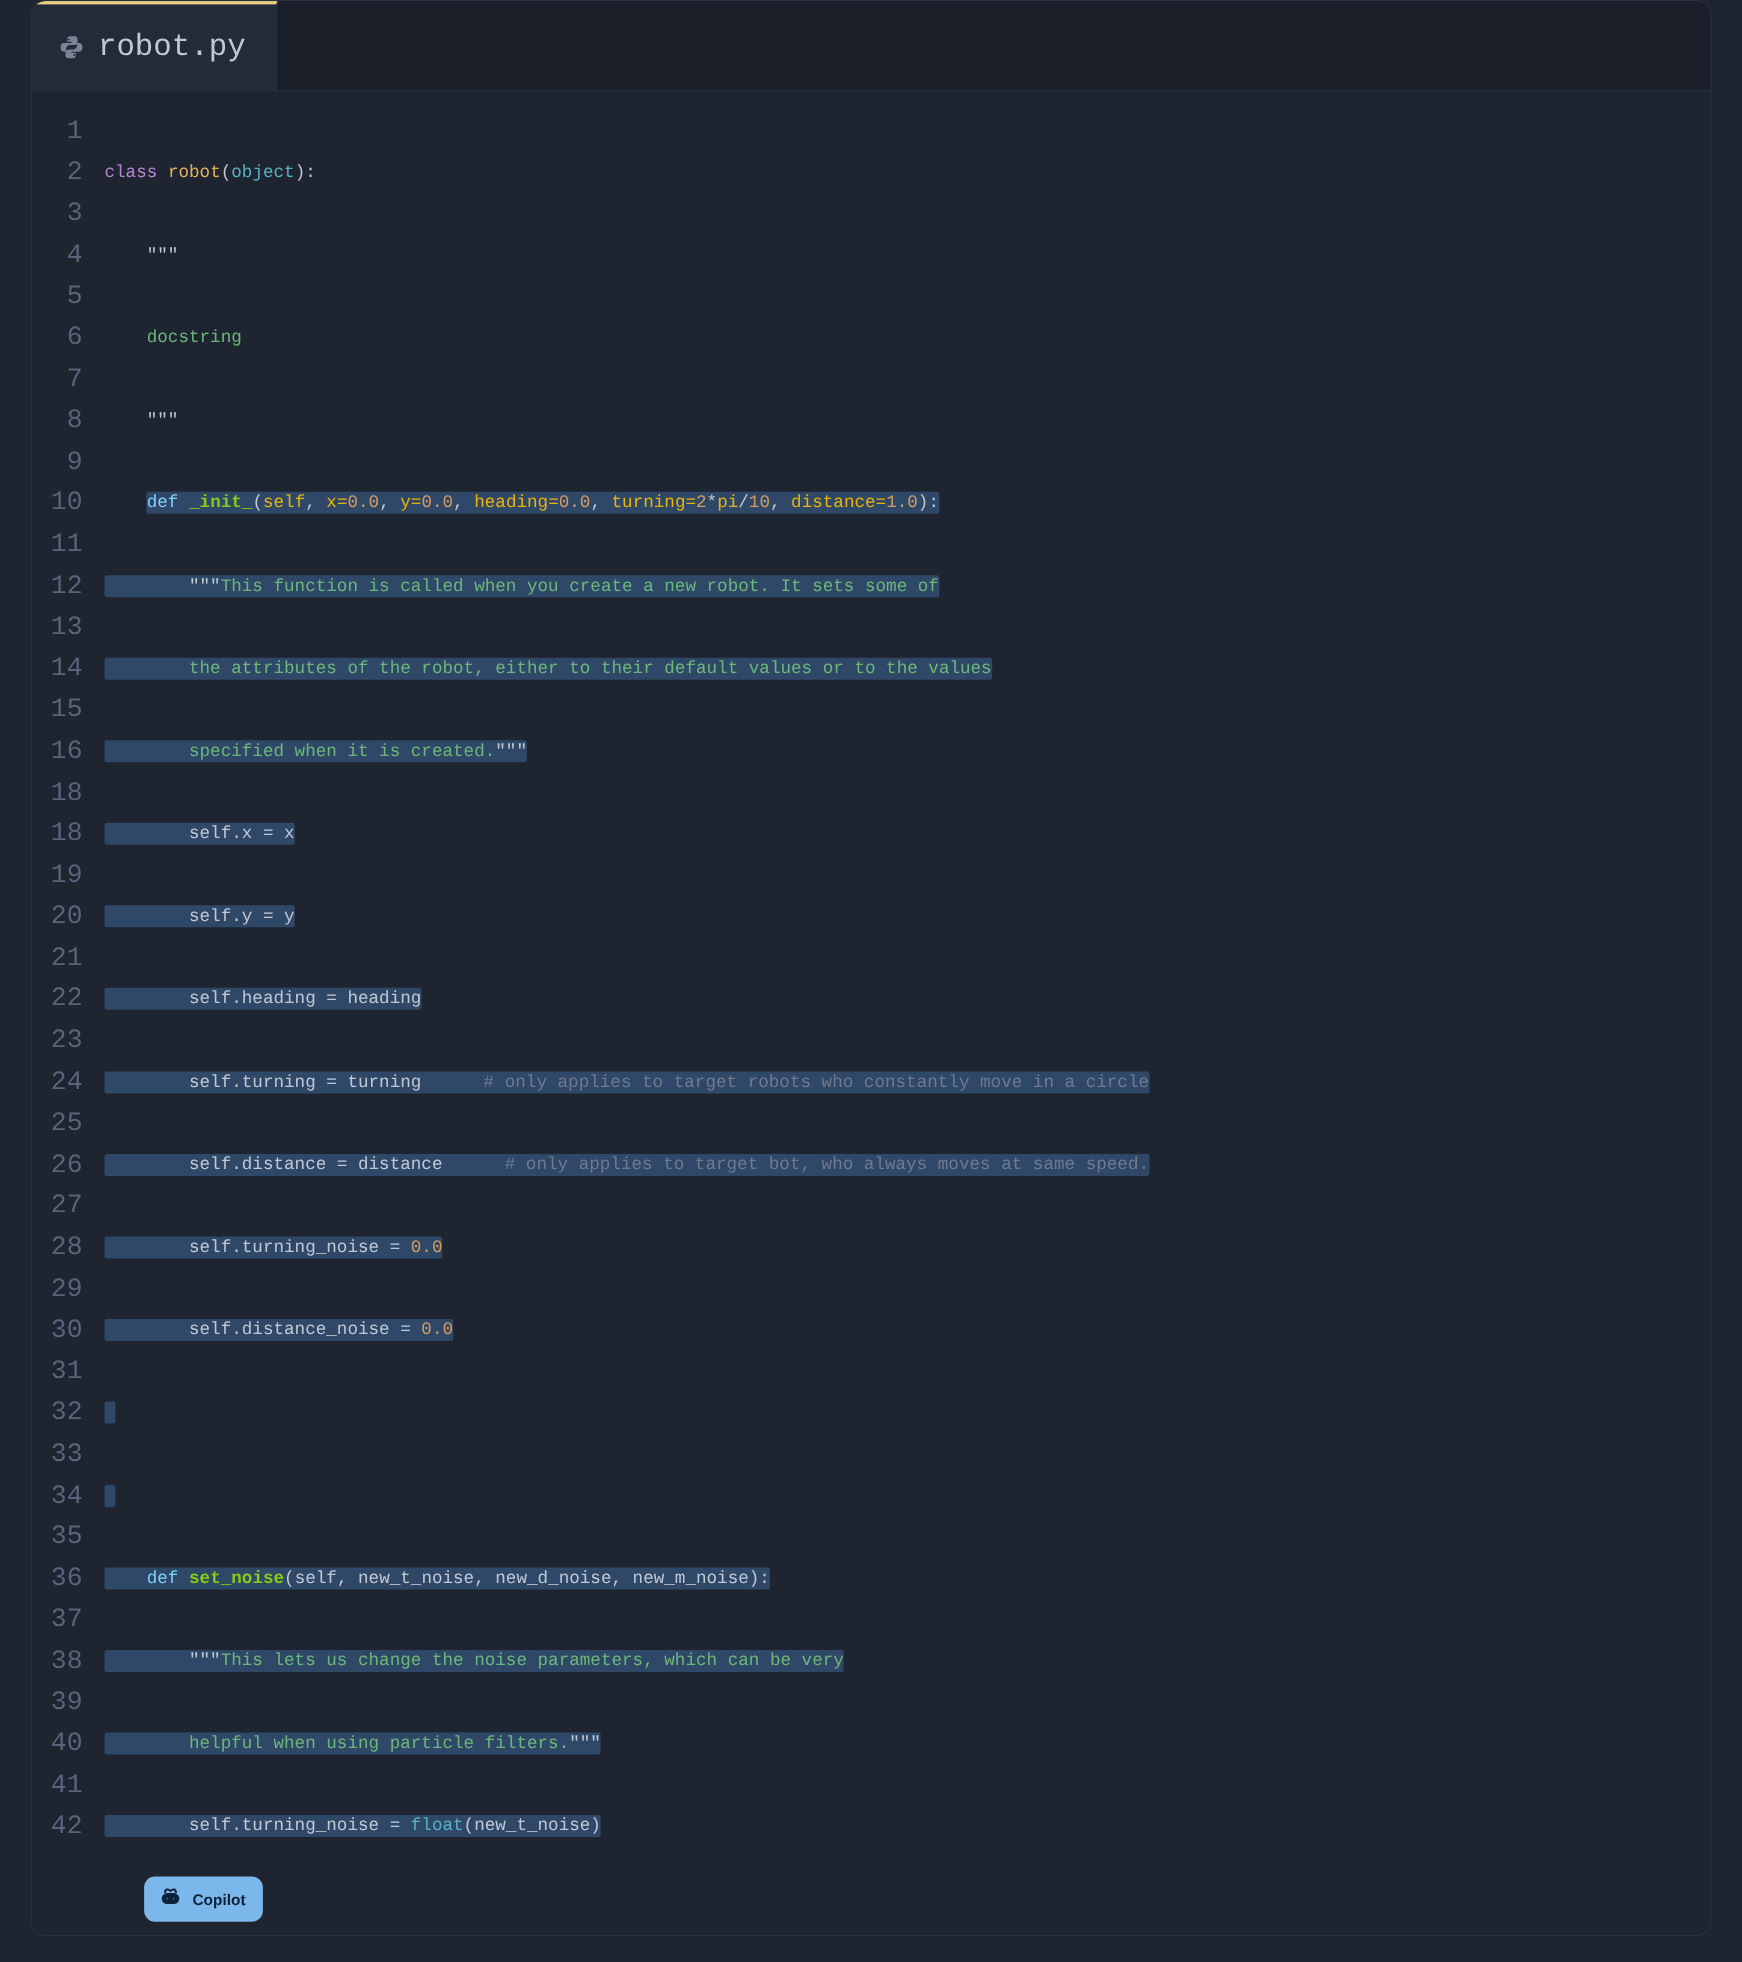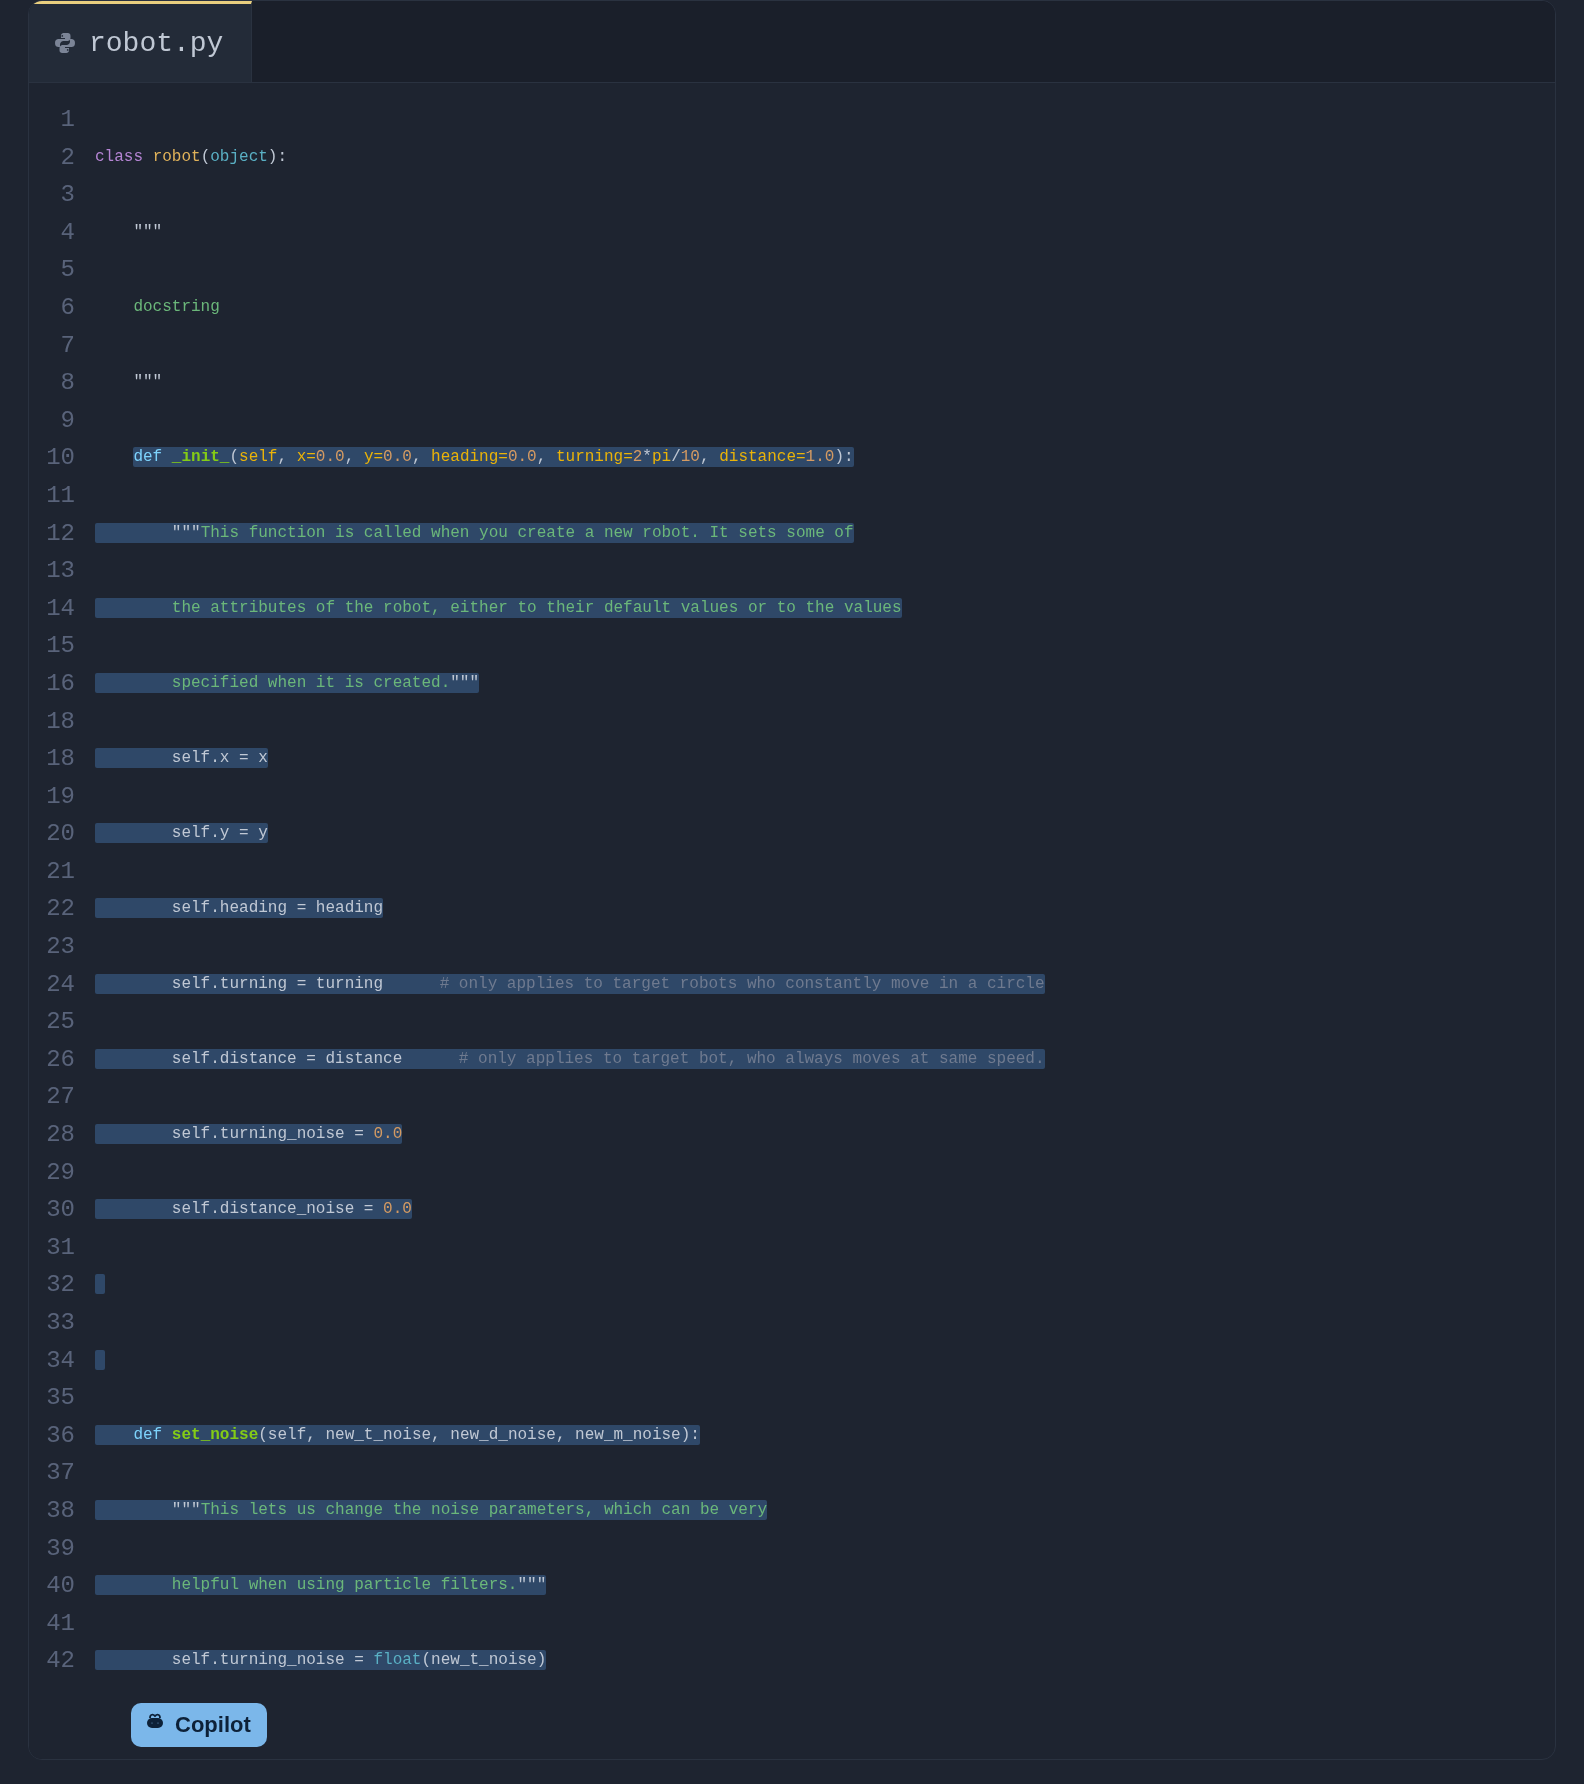--- a/index.html
+++ b/index.html
@@ -102,21 +102,21 @@
 
   .copilot-chip {
     position: absolute;
     left: 102px;
     bottom: 12px;
     background: #7bb7ea;
     color: #0d2138;
     padding: 7px 16px 7px 12px;
     border-radius: 10px;
     font-family: -apple-system, 'Segoe UI', sans-serif;
-    font-size: 22px;
+    font-size: 14px;
     font-weight: 600;
     display: flex;
     align-items: center;
     gap: 8px;
   }
   .copilot-chip svg { width: 24px; height: 24px; }
 </style>
 </head>
 <body>
 

